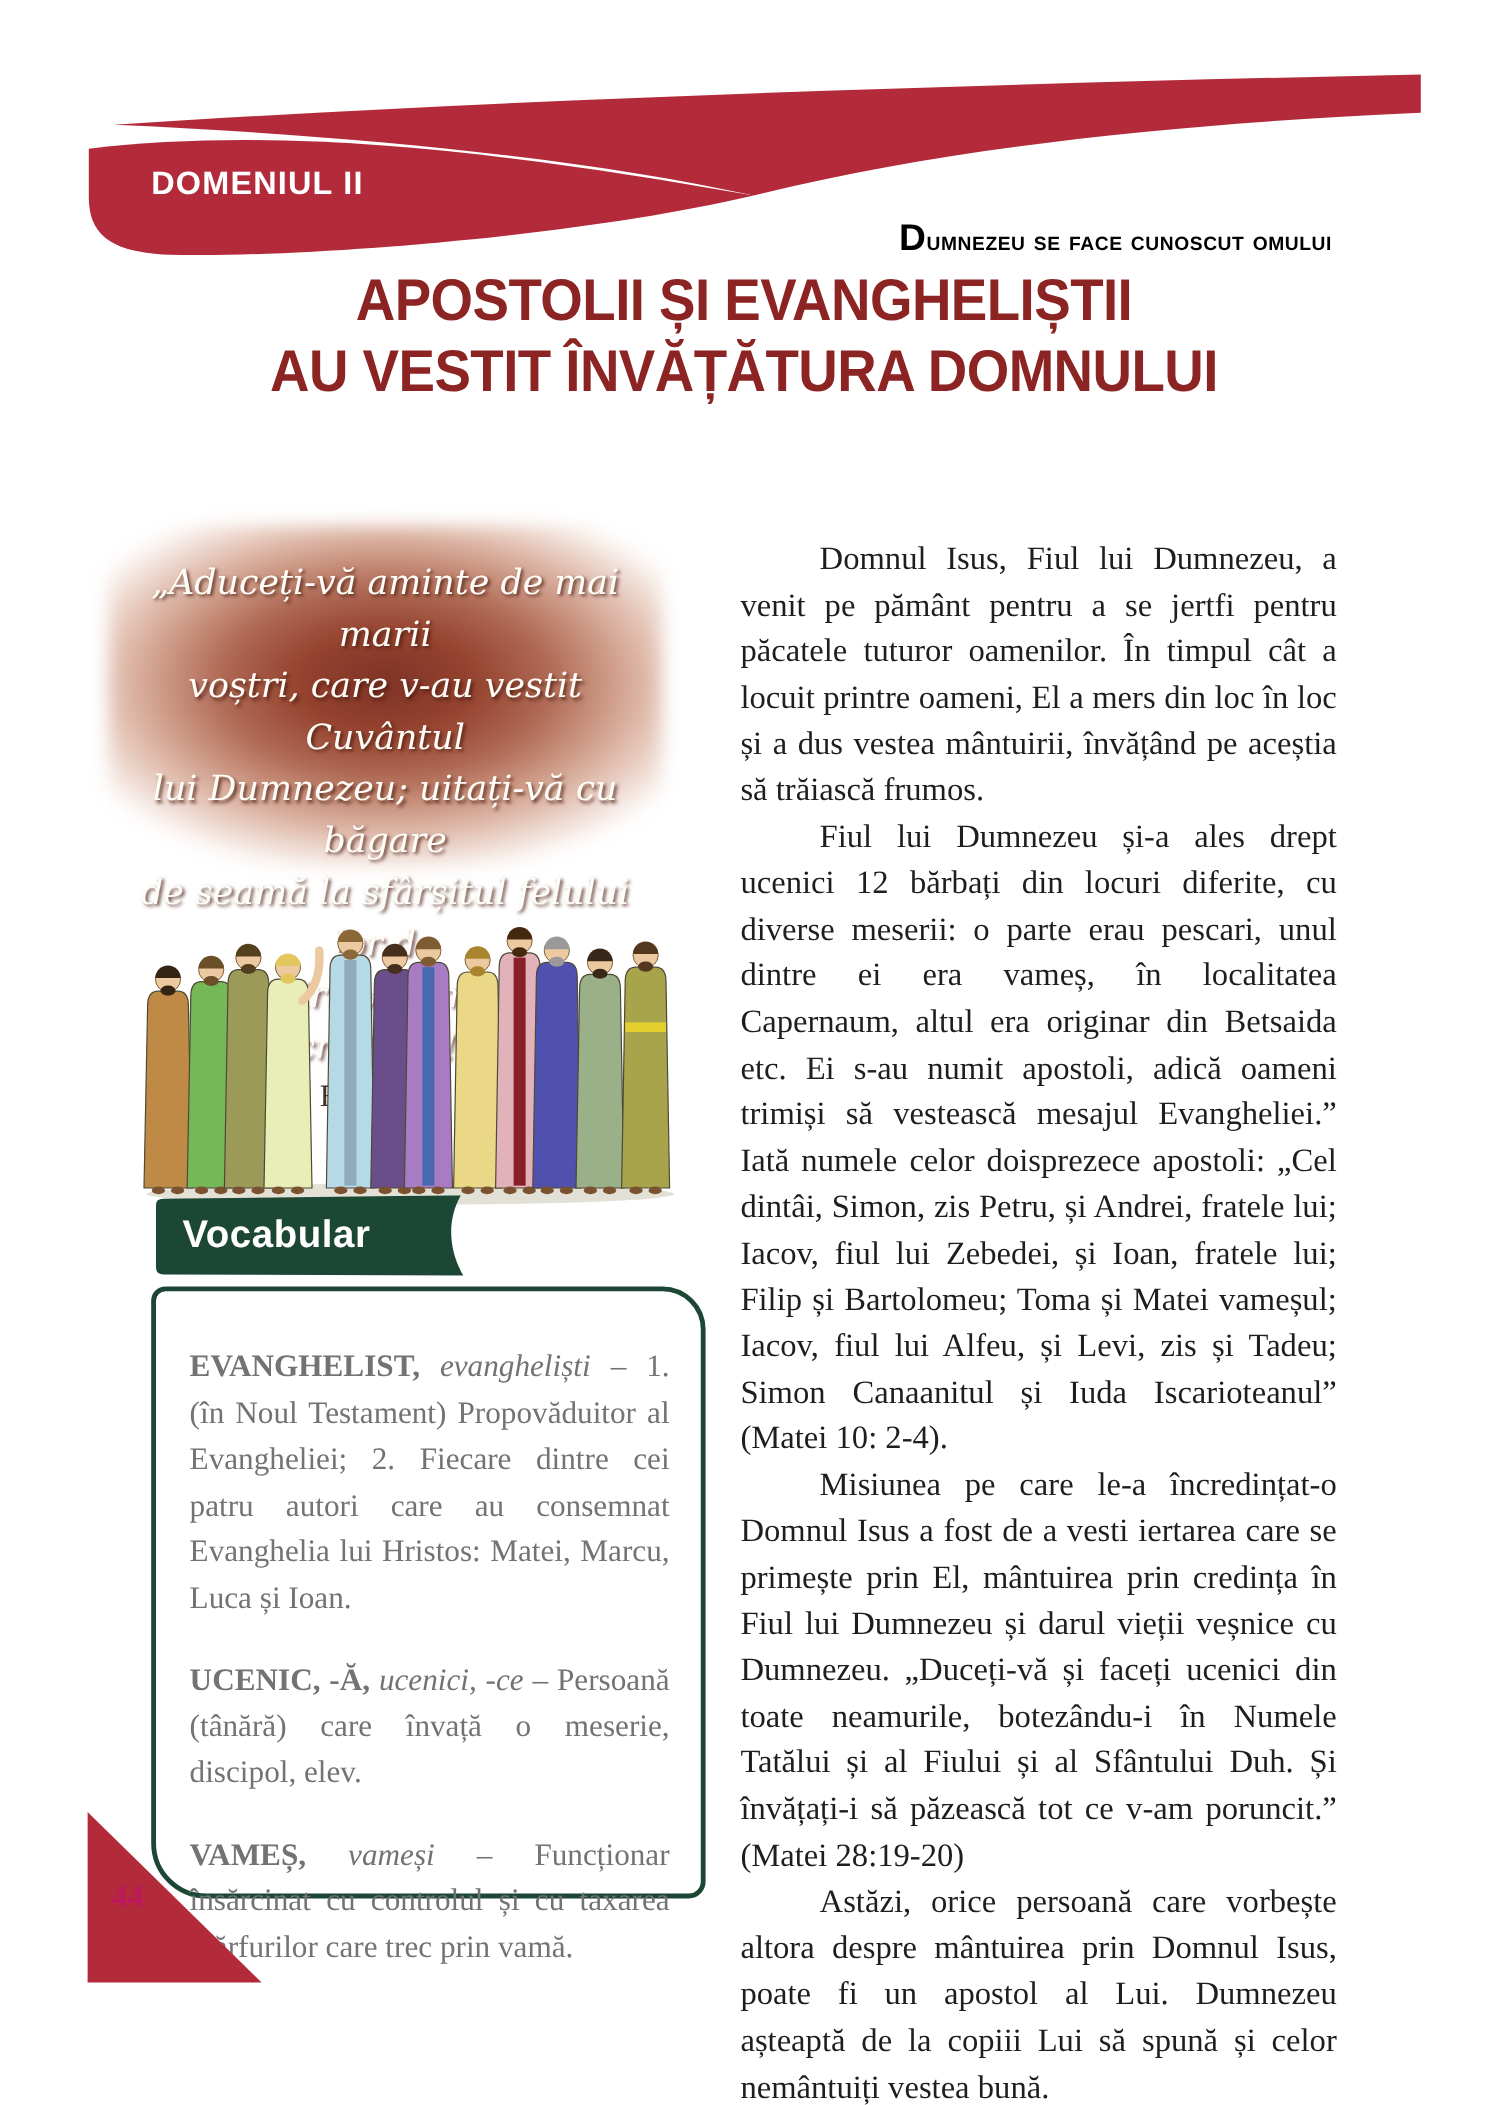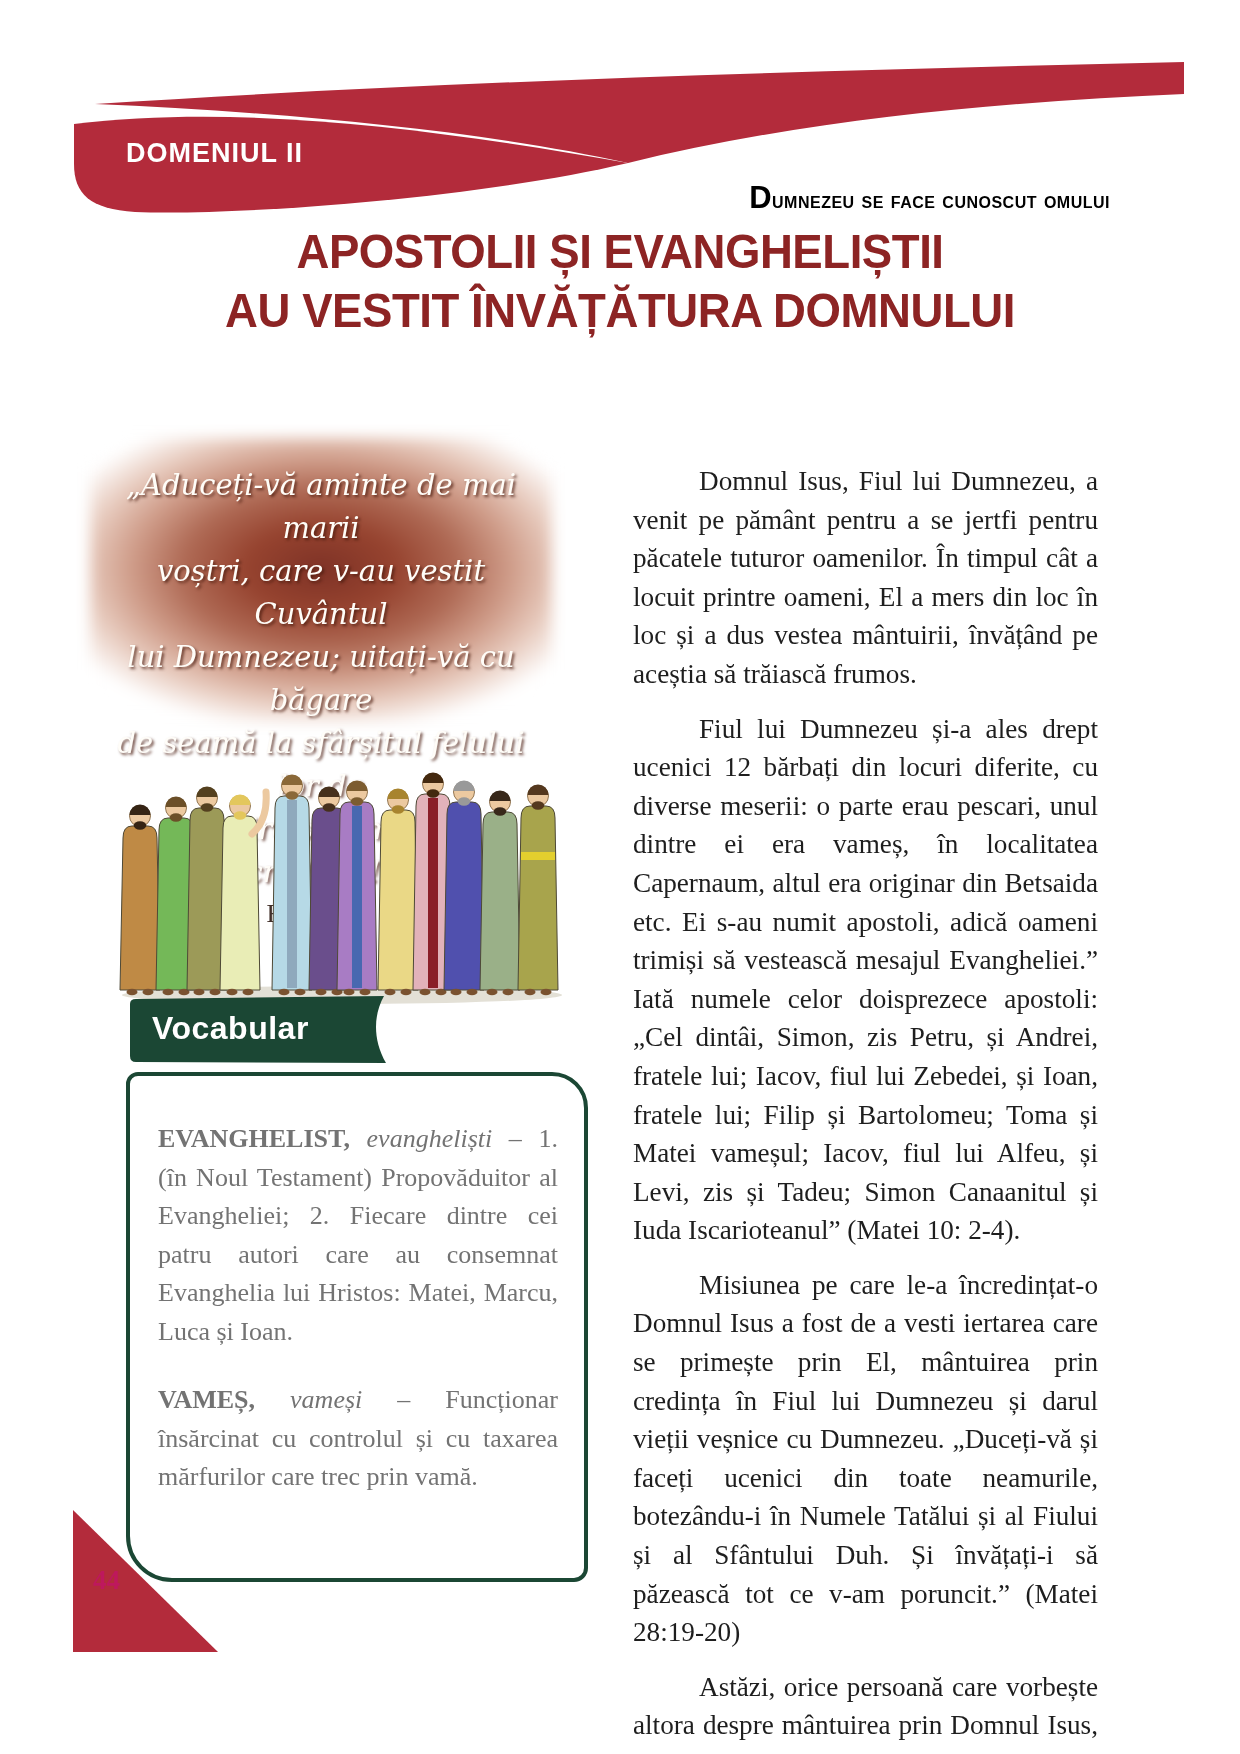--- a/index.html
+++ b/index.html
@@ -74,21 +74,21 @@
     font-size:32px; color:#ffffff; letter-spacing:0.5px;
   }
 
   
   .article { position:absolute; left:617px; top:446px; width:497px; }
   .article-heading {
     text-align:center; font-weight:bold; font-size:31px;
     margin:0 0 18px 0; color:#141414;
   }
   .article p {
-    margin:16px; font-size:27.2px; line-height:38.6px;
+    margin:0; font-size:27.2px; line-height:38.6px;
     text-align:justify; text-indent:66px; color:#1e1e1e;
   }
 
   
   .corner-triangle { position:absolute; left:66px; top:1502px; width:156px; height:152px; }
   .page-number {
     position:absolute; left:93px; top:1565px;
     font-weight:bold; font-size:27px; color:#be185d;text-align:center;
   }
 </style>
@@ -196,20 +196,21 @@
         <rect x="411" y="140" width="34" height="8" fill="#e3cf2e"></rect>
         <ellipse cx="420" cy="280" rx="5.5" ry="3.2" fill="#7a5230"></ellipse>
         <ellipse cx="436" cy="280" rx="5.5" ry="3.2" fill="#7a5230"></ellipse>
         <circle cx="428" cy="84" r="10.5" fill="#ecc9a0" stroke="#7a5a32" stroke-width="0.8"></circle>
         <path d="M417.5 83 a 10.5 10.5 0 0 1 21 0 Z" fill="#54381e"></path>
         <ellipse cx="428" cy="93.5" rx="6.3" ry="4.2" fill="#54381e"></ellipse>
       </svg></div>
 
   <div class="vocab-box">
     <p class="vocab-entry"><b>EVANGHELIST, </b><i>evangheliști</i><span> –  1. (în Noul Testament) Propovăduitor al Evangheliei; 2. Fiecare dintre cei patru autori care au consemnat Evanghelia lui Hristos: Matei, Marcu, Luca și Ioan.</span></p>
+    <p class="vocab-entry"><b>UCENIC, -Ă, </b><i>ucenici, -ce</i><span> – Persoană (tânără) care învață o meserie, discipol, elev.</span></p>
     <p class="vocab-entry"><b>VAMEȘ, </b><i>vameși</i><span> – Funcționar însărcinat cu controlul și cu taxarea mărfurilor care trec prin vamă.</span></p>
   </div>
 
   <div class="vocab-banner">
     <svg width="268" height="70" viewBox="0 0 268 70" xmlns="http://www.w3.org/2000/svg" aria-hidden="true">
       <path d="M4,8 Q4,3 10,3 L258,0 C248,18 246,42 260,67 L10,66 Q4,66 4,60 Z" fill="#1b4734"></path>
     </svg>
     <div class="vocab-banner-label">Vocabular</div>
   </div>
 

